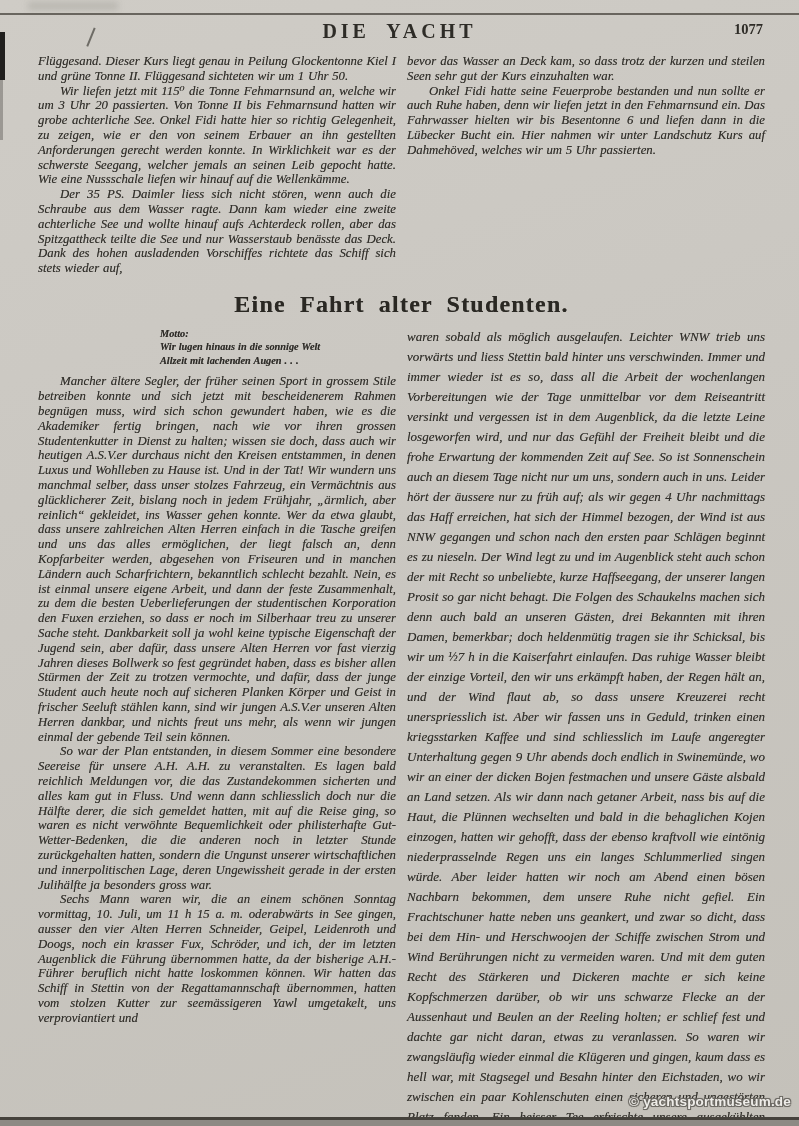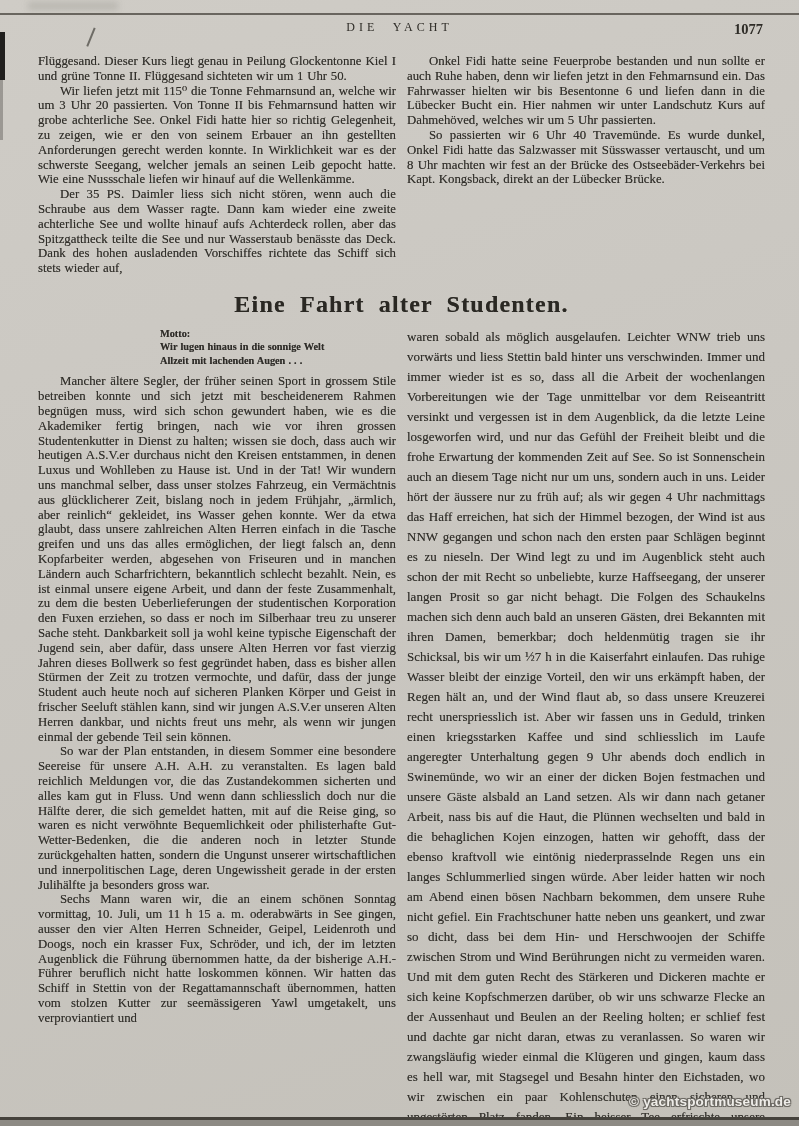--- a/index.html
+++ b/index.html
@@ -12,25 +12,25 @@
   
   .top-rule{position:absolute;top:13px;left:0;width:100%;height:2px;background:#57534c;opacity:.85;}
   .bottom-edge{position:absolute;bottom:0;left:0;width:100%;height:9px;
     background:linear-gradient(180deg,#45423c 0 3px,#8d8a84 3px 100%);}
   .left-edge{position:absolute;left:0;top:32px;width:5px;height:48px;background:#201f1d;}
   .left-edge-faint{position:absolute;left:0;top:80px;width:3px;height:60px;background:rgba(60,58,54,.35);}
   .pencil-mark{position:absolute;left:90px;top:27px;width:1.5px;height:20px;background:#6e6c66;transform:rotate(22deg);}
   .smudge{position:absolute;left:28px;top:2px;width:90px;height:8px;background:rgba(115,112,106,.22);filter:blur(3px);}
 
   .journal-title{position:absolute;top:20px;left:0;width:100%;text-align:center;
-    font-size:12px;font-weight:normal;letter-spacing:4px;word-spacing:8px;color:#2e2c27;}
+    font-size:20px;font-weight:bold;letter-spacing:4px;word-spacing:8px;color:#2e2c27;}
   .page-number{position:absolute;top:21px;right:36px;font-size:14.5px;font-weight:bold;color:#2e2c27;text-align:right;}
 
   .content{position:absolute;top:54px;left:38px;width:727px;}
-  .columns{display:flex;gap:11px;}
+  .columns{display:flex;gap:11px;font-style:italic;}
   .col{width:358px;text-align:justify;font-size:12.8px;line-height:14.8px;
     hyphens:auto;-webkit-hyphens:auto;word-spacing:.5px;
     text-shadow:0 0 .4px rgba(42,40,36,.55);}
   .col p{margin:0;text-indent:22px;}
   .col p.noindent{text-indent:0;}
 
   .article-title{text-align:center;font-size:24px;font-weight:bold;margin:15px 0 9px 0;
     letter-spacing:1.2px;word-spacing:7px;color:#2a2823;
     text-shadow:0 0 .5px rgba(38,36,32,.6);}
 
@@ -60,22 +60,22 @@
 
   <div class="content">
 
     <div class="columns">
       <div class="col">
         <p class="noindent">Flüggesand. Dieser Kurs liegt genau in Peilung Glockentonne Kiel I und grüne Tonne II. Flüggesand sichteten wir um 1 Uhr 50.</p>
         <p>Wir liefen jetzt mit 115⁰ die Tonne Fehmarnsund an, welche wir um 3 Uhr 20 passierten. Von Tonne II bis Fehmarnsund hatten wir grobe achterliche See. Onkel Fidi hatte hier so richtig Gelegenheit, zu zeigen, wie er den von seinem Erbauer an ihn gestellten Anforderungen gerecht werden konnte. In Wirklichkeit war es der schwerste Seegang, welcher jemals an seinen Leib gepocht hatte. Wie eine Nussschale liefen wir hinauf auf die Wellenkämme.</p>
         <p>Der 35 PS. Daimler liess sich nicht stören, wenn auch die Schraube aus dem Wasser ragte. Dann kam wieder eine zweite achterliche See und wollte hinauf aufs Achterdeck rollen, aber das Spitzgattheck teilte die See und nur Wasserstaub benässte das Deck. Dank des hohen ausladenden Vorschiffes richtete das Schiff sich stets wieder auf,</p>
       </div>
       <div class="col">
+        <p class="noindent">bevor das Wasser an Deck kam, so dass trotz der kurzen und steilen Seen sehr gut der Kurs einzuhalten war.</p>
         <p>Onkel Fidi hatte seine Feuerprobe bestanden und nun sollte er auch Ruhe haben, denn wir liefen jetzt in den Fehmarnsund ein. Das Fahrwasser hielten wir bis Besentonne 6 und liefen dann in die Lübecker Bucht ein. Hier nahmen wir unter Landschutz Kurs auf Dahmehöved, welches wir um 5 Uhr passierten.</p>
-        <p>So passierten wir 6 Uhr 40 Travemünde. Es wurde dunkel, Onkel Fidi hatte das Salzwasser mit Süsswasser vertauscht, und um 8 Uhr machten wir fest an der Brücke des Ostseebäder-Verkehrs bei Kapt. Kongsback, direkt an der Lübecker Brücke.</p>
       </div>
     </div>
 
     <h1 class="article-title">Eine Fahrt alter Studenten.</h1>
 
     <div class="columns">
       <div class="col">
         <div class="motto">
           <span class="motto-label">Motto:</span>
           <span class="motto-lines">

